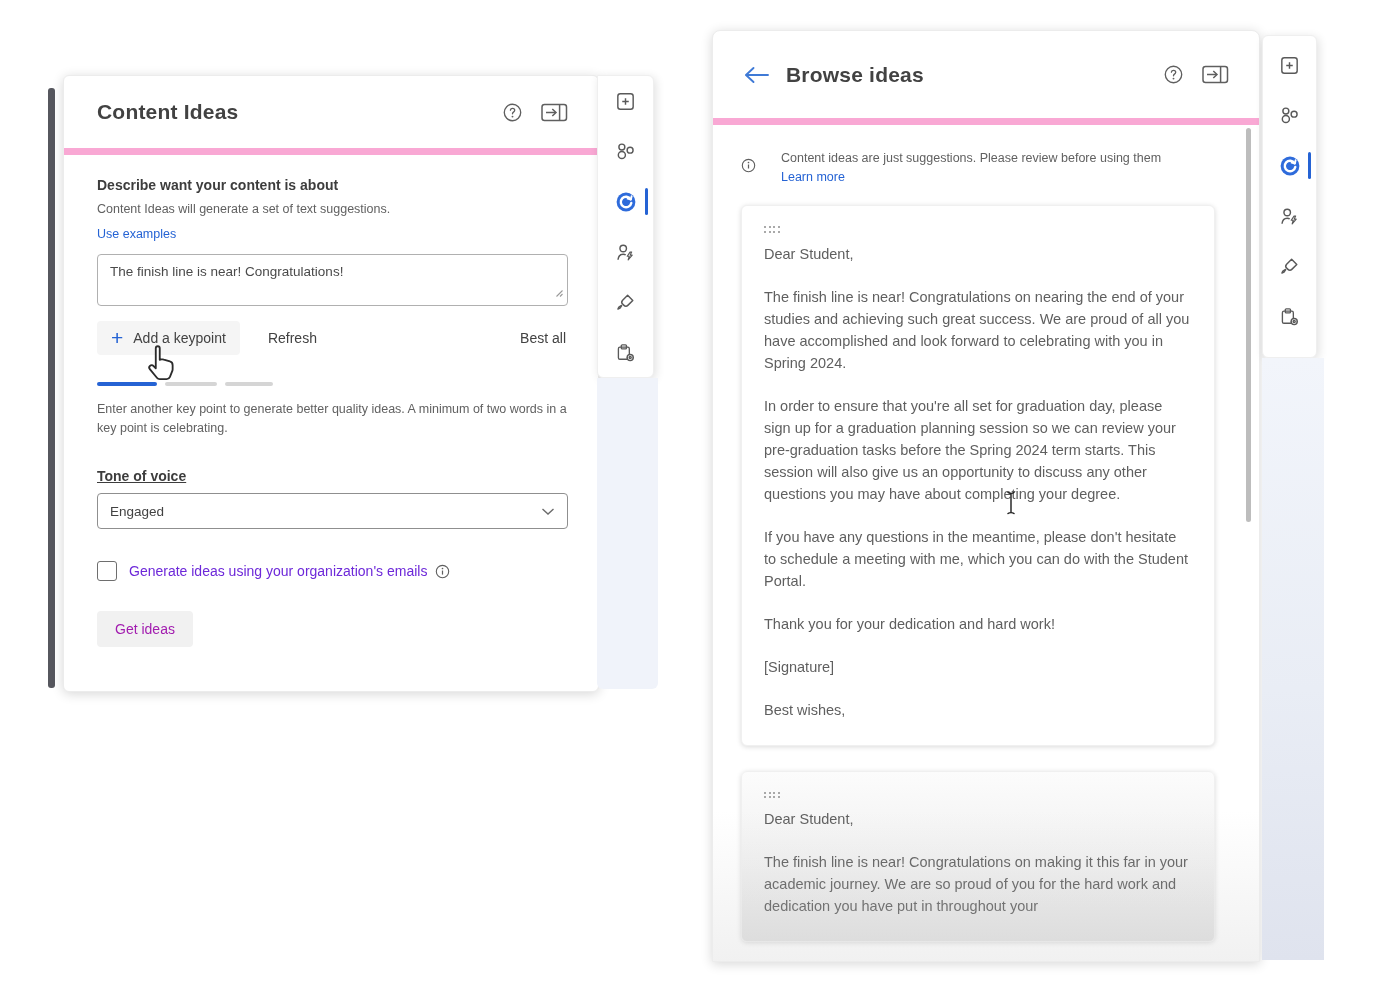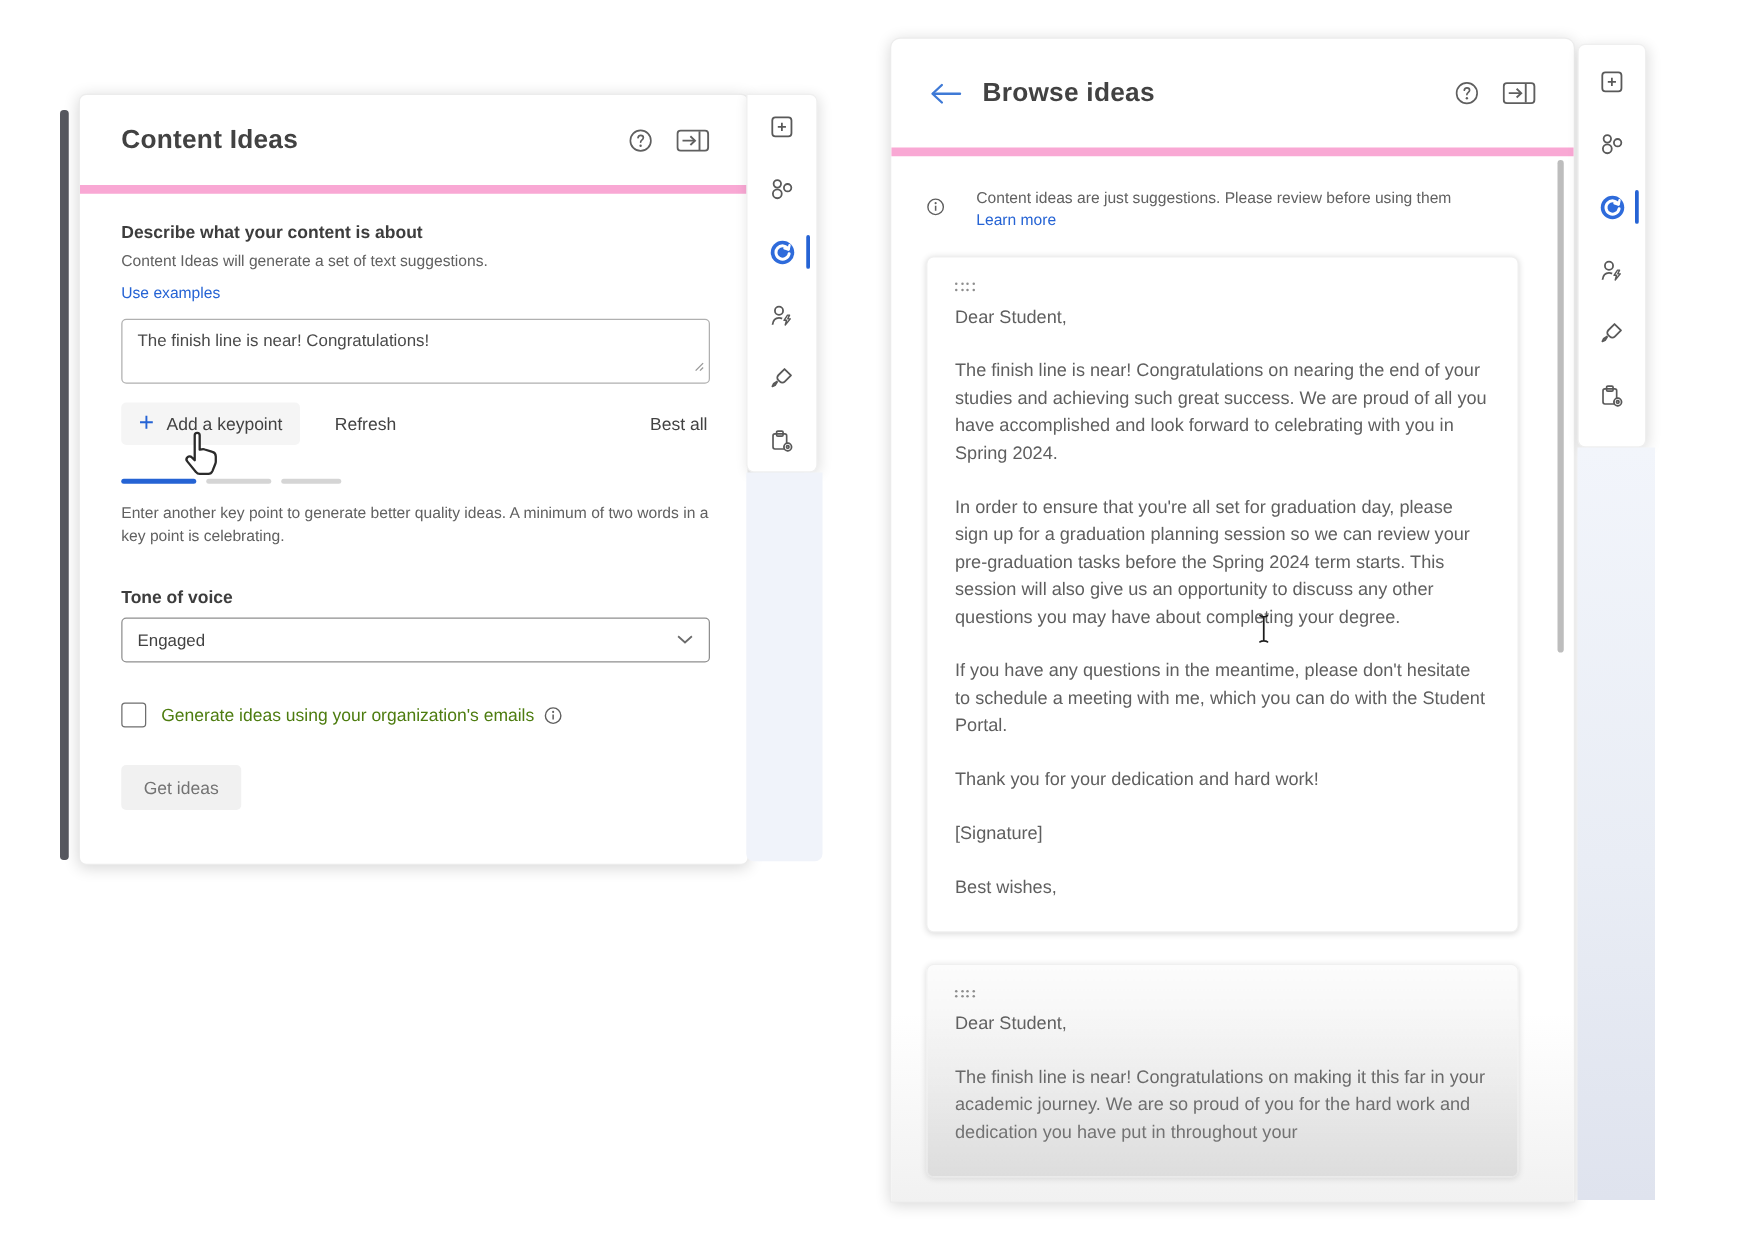--- a/index.html
+++ b/index.html
@@ -54,38 +54,38 @@
 
   .progress-row{display:flex;gap:8px;margin-top:24px;}
   .progress-row .seg{height:4px;border-radius:2px;background:#d5d5d5;}
   .progress-row .seg:nth-child(1){width:60px;}
   .progress-row .seg:nth-child(2){width:52px;}
   .progress-row .seg:nth-child(3){width:48px;}
   .progress-row .seg.filled{background:#2563d4;}
 
   .hint{font-size:12.5px;color:#616161;line-height:19px;margin-top:14px;max-width:471px;}
 
-  .tone-label{font-size:14px;font-weight:700;color:#3d3d3d;margin-top:30px;}
+  .tone-label{font-size:14px;font-weight:700;color:#3d3d3d;margin-top:30px;text-decoration:underline;}
   .tone-select{
     margin-top:9px;height:36px;border:1px solid #8f8f8f;border-radius:4px;
     display:flex;align-items:center;padding:0 12px;box-sizing:border-box;cursor:pointer;
   }
   .tone-value{font-size:13.5px;color:#424242;}
   .tone-select .chev{margin-left:auto;}
 
   .check-row{display:flex;align-items:center;gap:12px;margin-top:32px;}
   .checkbox{
     width:18px;height:18px;border:1.6px solid #6e6e6e;border-radius:3px;background:#fff;
     flex:0 0 auto;cursor:pointer;
   }
-  .check-label{font-size:14px;color:#4d7c0f;text-align:right;}
+  .check-label{font-size:14px;color:#6d28d9;text-align:right;}
   .iinfo{margin-left:2px;display:inline-flex;vertical-align:-3px;}
 
   .btn-getideas{
-    margin-top:30px;display:inline-block;background:#f1f1f1;color:#737373;
+    margin-top:30px;display:inline-block;background:#f1f1f1;color:#a21caf;
     font-size:14px;padding:10px 18px;border-radius:4px;user-select:none;
   }
 
   
   .tool-col{
     background:#fff;box-shadow:2px 2px 10px rgba(0,0,0,.12);border:1px solid #efefef;
     display:flex;flex-direction:column;align-items:center;
   }
   #left-toolbar{left:597px;top:75px;width:57px;height:303px;border-radius:0 6px 6px 6px;padding-top:14px;box-sizing:border-box;gap:27px;}
   #right-toolbar{left:1262px;top:35px;width:55px;height:323px;border-radius:6px;padding-top:18px;box-sizing:border-box;gap:27px;}
@@ -152,21 +152,21 @@
             <rect x="1" y="1.5" width="24.5" height="16" rx="2.5" stroke="#5f5f5f" stroke-width="1.5"></rect>
             <line x1="18.6" y1="2" x2="18.6" y2="17" stroke="#5f5f5f" stroke-width="1.5"></line>
             <line x1="5" y1="9.5" x2="14.5" y2="9.5" stroke="#5f5f5f" stroke-width="1.5"></line>
             <path d="M11.3 6l3.7 3.5-3.7 3.5" stroke="#5f5f5f" stroke-width="1.5" fill="none"></path>
           </svg>
       </span>
     </span>
   </div>
 
   <div class="panel-body">
-    <h3 class="sec-heading">Describe what your content is about</h3>
+    <h3 class="sec-heading">Describe want your content is about</h3>
     <p class="sec-desc">Content Ideas will generate a set of text suggestions.</p>
     <span class="link">Use examples</span>
 
     <div class="keypoint-box">
       <textarea spellcheck="false" style="">The finish line is near! Congratulations!</textarea>
       <span class="resize-glyph">
         <svg width="11" height="11" viewBox="0 0 11 11">
             <path d="M9.5 3.5L3.5 9.5M9.5 7L7 9.5" stroke="#9a9a9a" stroke-width="1.1"></path>
           </svg>
       </span>

